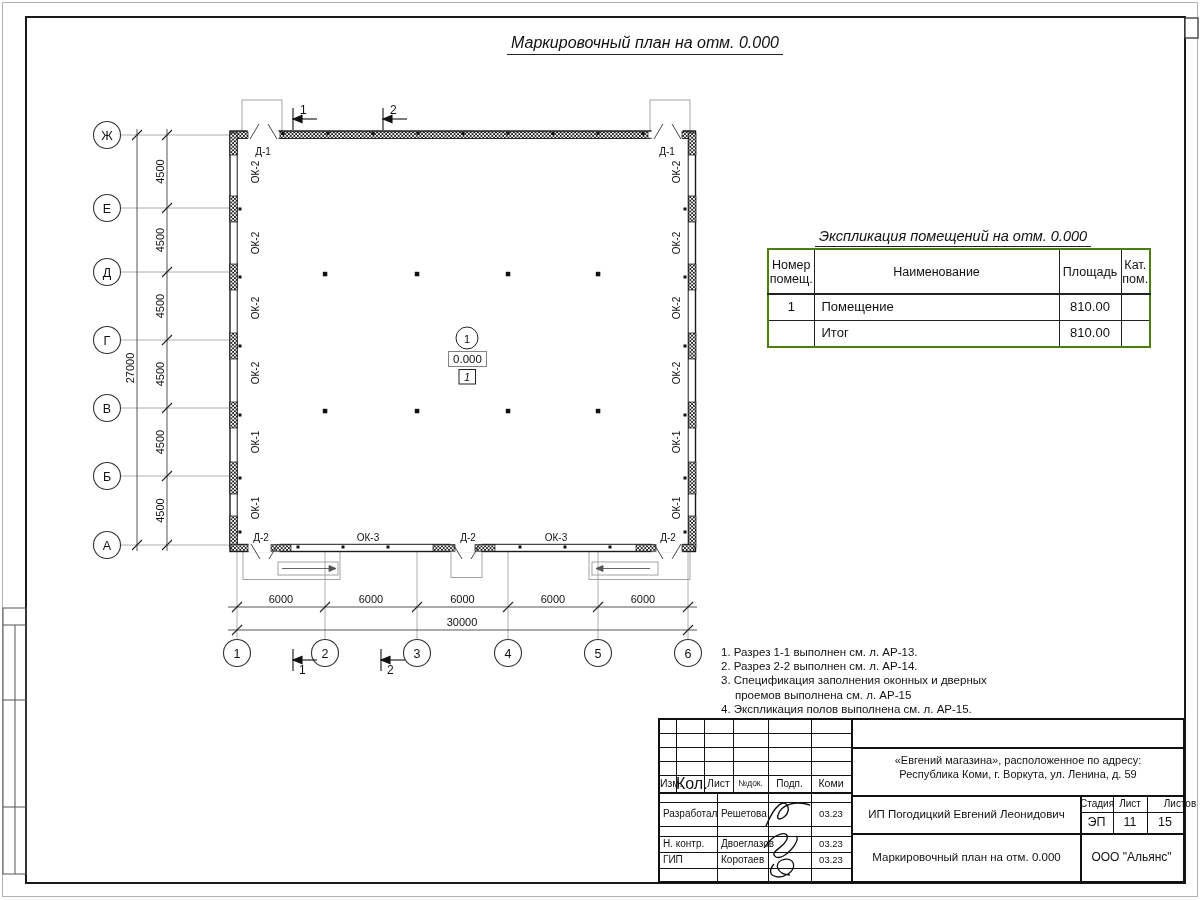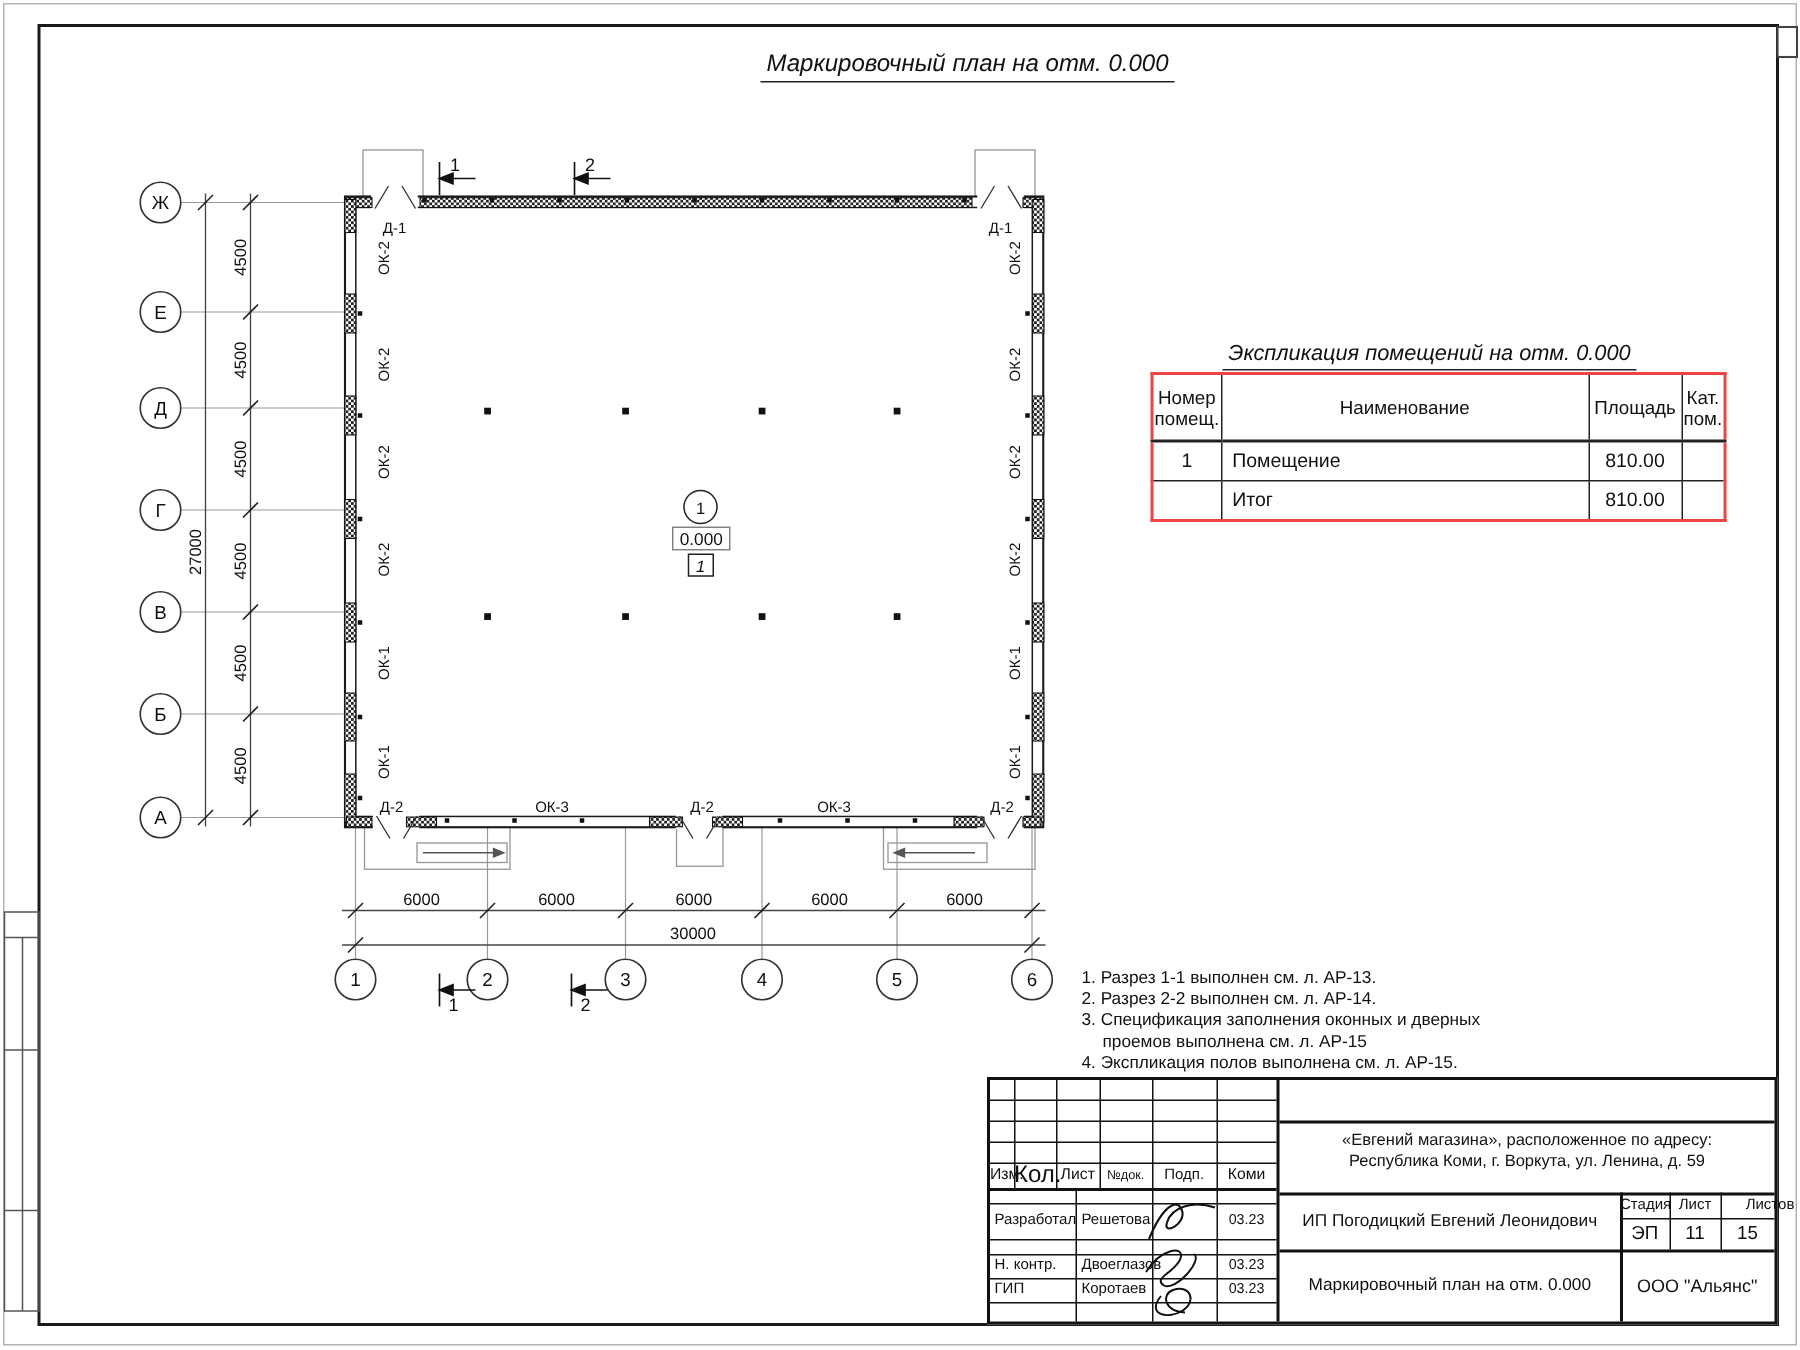--- a/index.html
+++ b/index.html
@@ -9,21 +9,21 @@
   svg.plan{position:absolute;left:0;top:0;}
   svg.plan text{font-family:"Liberation Sans",sans-serif;fill:#111;}
   .title-wrap{position:absolute;text-align:center;}
   .underlined{display:inline-block;font-style:italic;border-bottom:1px solid #222;padding:0 4px 2px 4px;}
   .main-title{font-size:16px;}
   .spec-title{font-size:14.5px;}
   
   table.spec{border-collapse:collapse;table-layout:fixed;font-size:13px;color:#111;}
   table.spec th,table.spec td{border:1px solid #222;text-align:center;vertical-align:middle;
      line-height:1.12;padding:0;overflow:hidden;}
-  table.spec{border:2px solid #ef4444;}
+  table.spec{border:2px solid #4d7c0f;}
   table.spec th{font-weight:normal;font-size:12.5px;height:43px;border-bottom:2px solid #222;}
   table.spec td{height:25px;}
   table.spec td.l{text-align:left;padding-left:7px;}
   
   .notes{font-size:11.5px;line-height:14.2px;white-space:nowrap;}
   .notes .indent{padding-left:14px;}
   
   .tb{position:absolute;left:658px;top:718px;width:527px;height:165px;border:2px solid #111;box-sizing:border-box;background:#fff;}
   .tb .vl{position:absolute;width:1px;background:#111;}
   .tb .vl2{position:absolute;width:2px;background:#111;}

